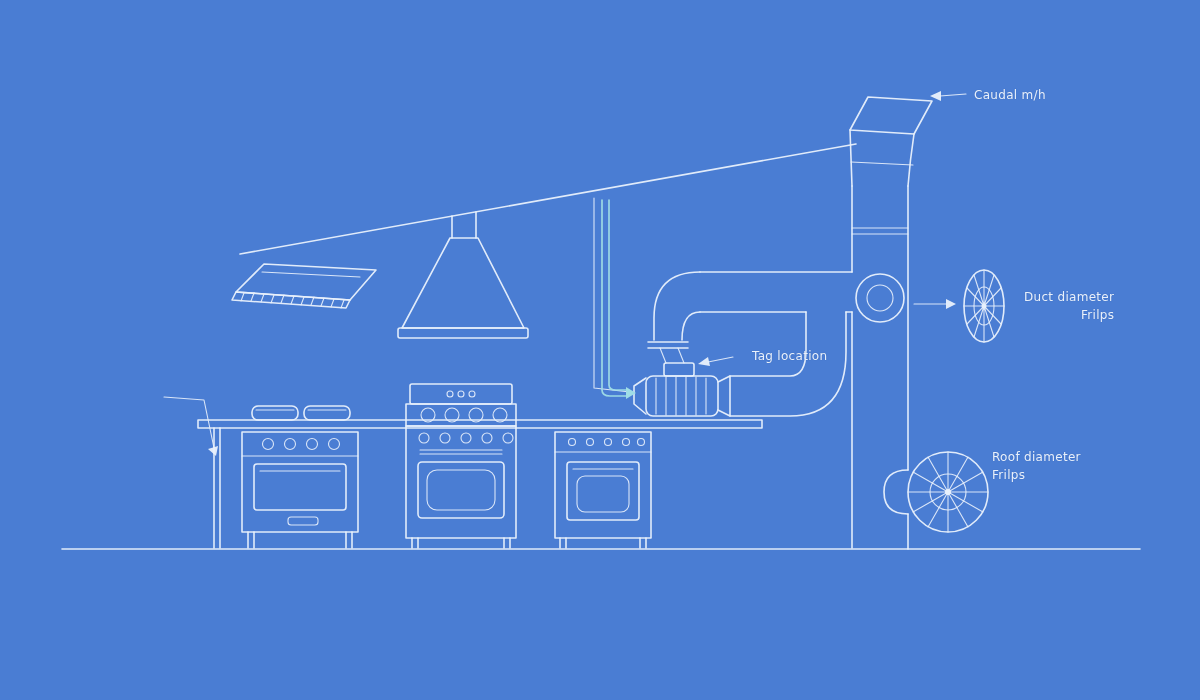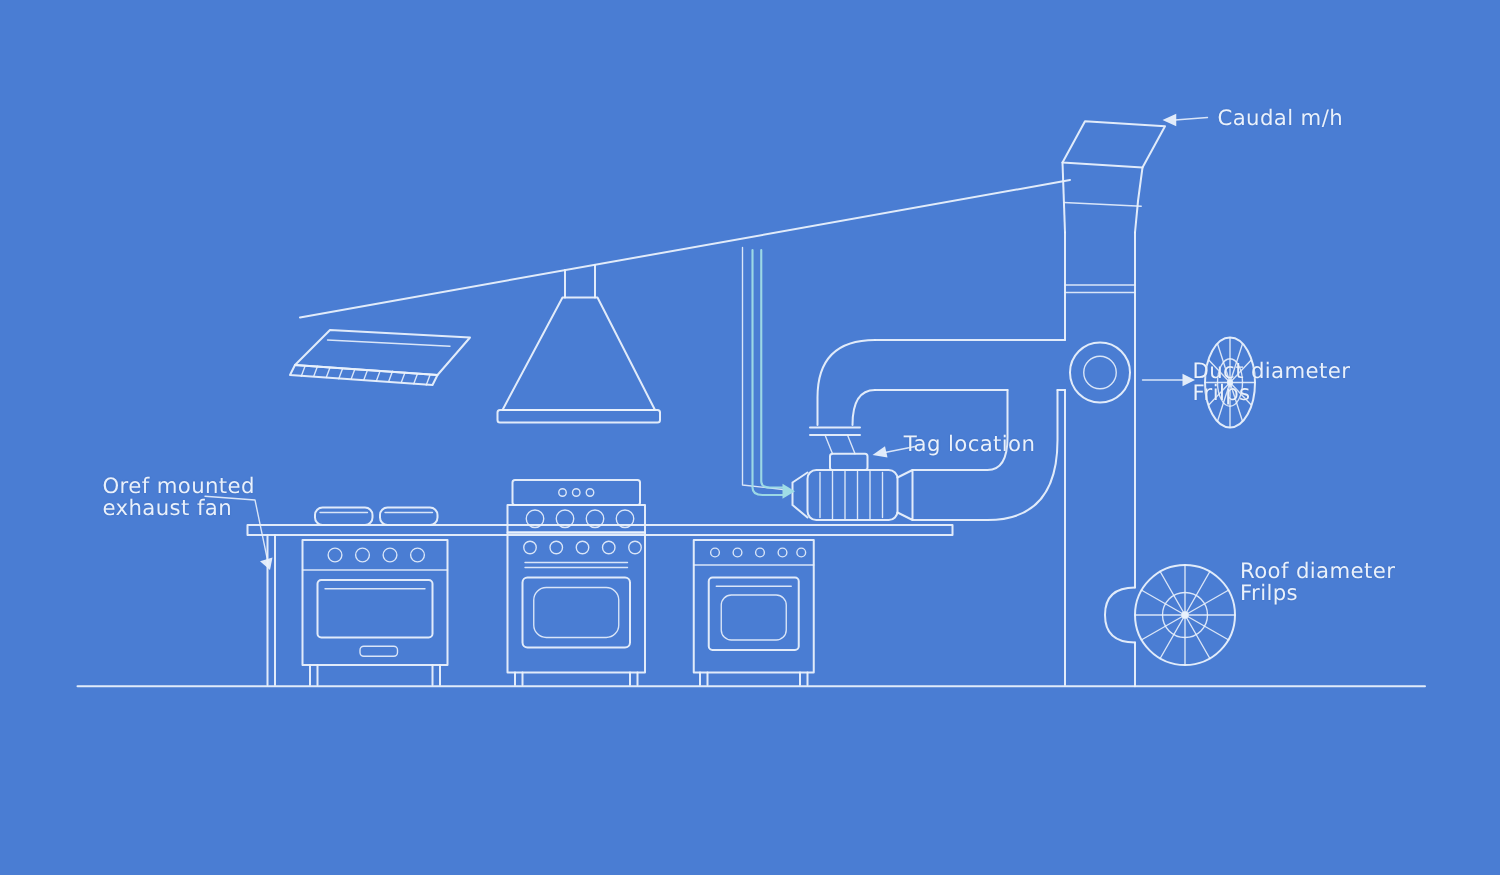--- a/index.html
+++ b/index.html
@@ -10,21 +10,21 @@
   *{margin:0;padding:0;box-sizing:border-box;}
   html,body{width:1200px;height:700px;overflow:hidden;}
   body{background:var(--bg);font-family:"DejaVu Sans",sans-serif;}
   .stage{position:relative;width:1200px;height:700px;background:var(--bg);}
   svg{position:absolute;left:0;top:0;}
   .ln{fill:none;stroke:var(--line);stroke-width:1.6;stroke-linecap:round;stroke-linejoin:round;opacity:.95;}
   .ln-thin{fill:none;stroke:var(--line);stroke-width:1.1;stroke-linecap:round;stroke-linejoin:round;opacity:.9;}
   .fill-ln{fill:var(--line);stroke:none;opacity:.95;}
   .accent{fill:none;stroke:var(--accent);stroke-width:1.7;stroke-linecap:round;opacity:.95;}
   .accent-fill{fill:var(--accent);stroke:none;}
-  .label{position:absolute;font-size:17px;line-height:18px;color:var(--line);letter-spacing:.3px;white-space:nowrap;text-shadow:0 0 1px rgba(30,60,130,.35);}
+  .label{position:absolute;font-size:12px;line-height:18px;color:var(--line);letter-spacing:.3px;white-space:nowrap;text-shadow:0 0 1px rgba(30,60,130,.35);}
 </style>
 </head>
 <body>
 
 <div class="stage">
 
   <svg width="1200" height="700" viewBox="0 0 1200 700">
 
     <g>
       <path class="ln" d="M240 254 L856 144"></path>
@@ -179,30 +179,26 @@
       </g>
       <g>
         <path class="ln-thin" d="M164 397 L204 400 L214 448"></path>
         <path class="fill-ln" d="M216 456 L208 449 L218 446 Z"></path>
       </g>
     </g>
   </svg>
 
   <div class="label" style="left:974px;top:86px;">Caudal m/h</div>
 
-  <div class="label" style="left:954px;top:288px;">
+  <div class="label" style="left:1024px;top:288px;text-align:right;">
     <div>Duct diameter</div>
     <div>Frilps</div>
   </div>
 
-  <div class="label" style="left:723px;top:347px;">Tag location</div>
-
-  <div class="label" style="left:82px;top:380px;">
-    <div>Oref mounted</div>
-    <div>exhaust fan</div>
-  </div>
+  <div class="label" style="left:752px;top:347px;">Tag location</div>
+
 
   <div class="label" style="left:992px;top:448px;">
     <div>Roof diameter</div>
     <div>Frilps</div>
   </div>
 
 </div>
 
 </body></html>

